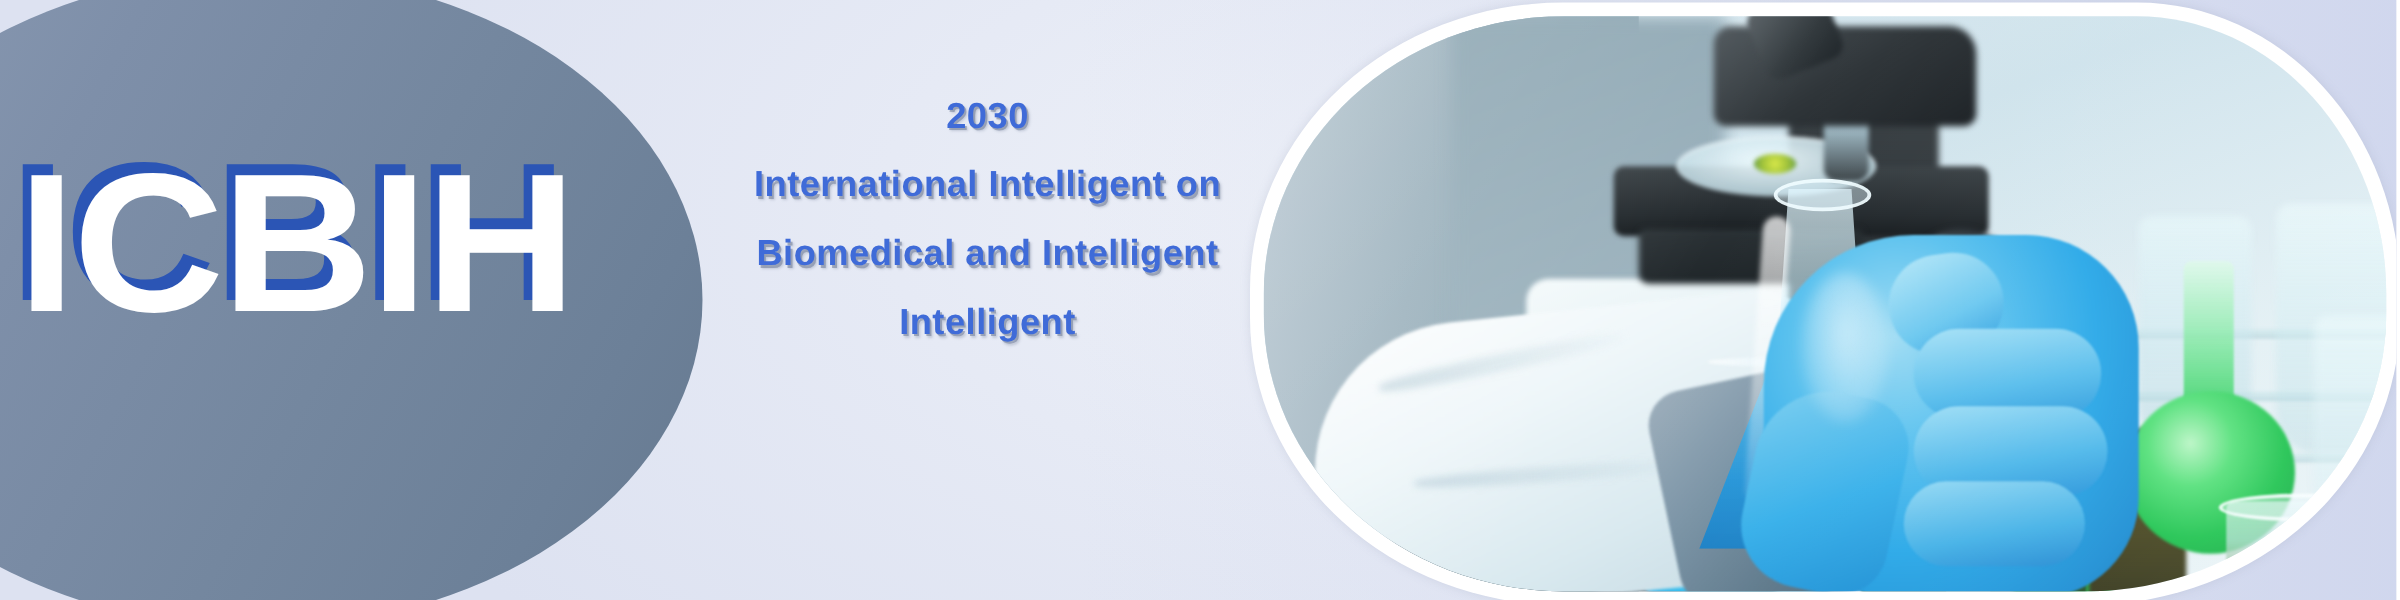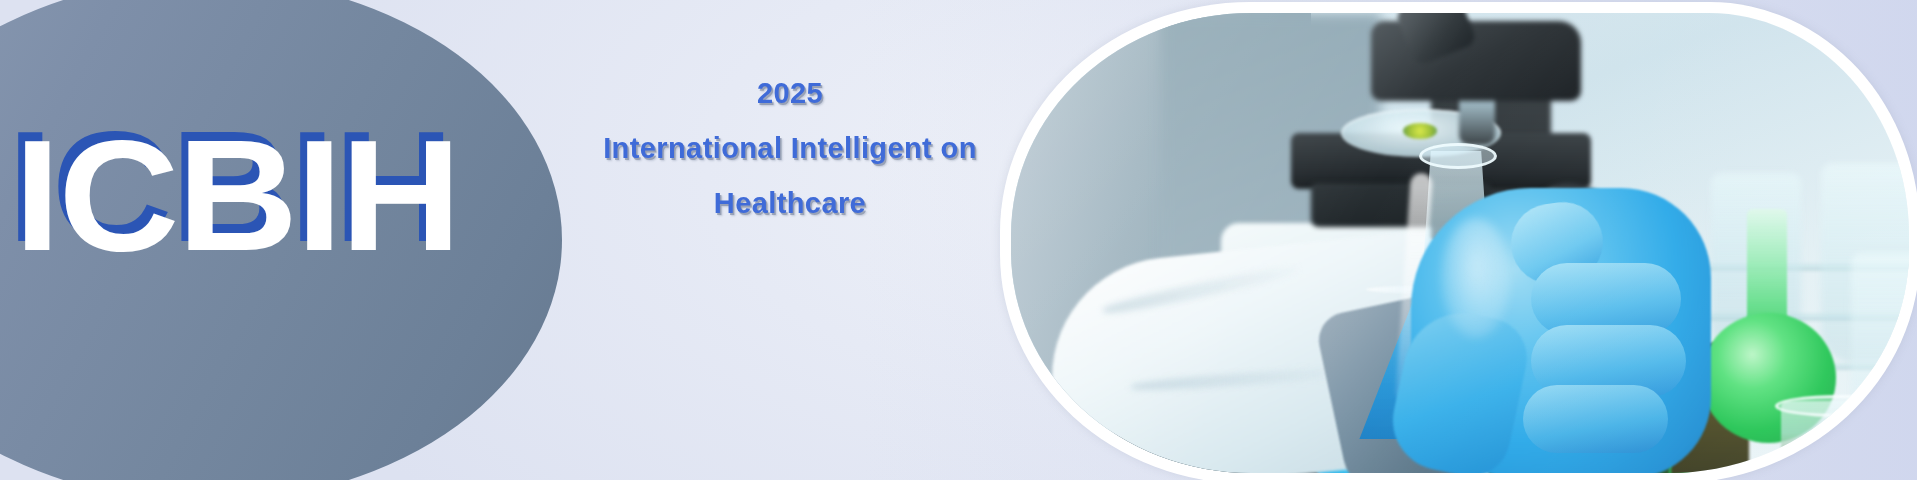--- a/index.html
+++ b/index.html
@@ -496,23 +496,24 @@
   <div class="logo-blob"></div>
 
   <div class="logo-wrap">
     <div class="wordmark">
       <span class="mark-shadow">ICBIH</span>
       <span class="mark-front">ICBIH</span>
     </div>
   </div>
 
   <div class="title-block">
-    <div class="line line-year">2025</div>
+    <div class="line line-year">2030</div>
     <div class="line">International Intelligent on</div>
-    <div class="line">Healthcare</div>
+    <div class="line">Biomedical and Intelligent</div>
+    <div class="line">Intelligent</div>
   </div>
 
   <div class="photo-frame">
     <div class="photo" aria-label="Laboratory scene: researcher in white lab coat and blue nitrile glove holding an Erlenmeyer flask of blue liquid beside a microscope, with green-liquid beakers, a volumetric flask and glassware on the bench">
 
       <div class="ph wall-slab"></div>
       <div class="ph wall-slab-2"></div>
       <div class="ph bench-top"></div>
       <div class="ph bench-edge"></div>
 

